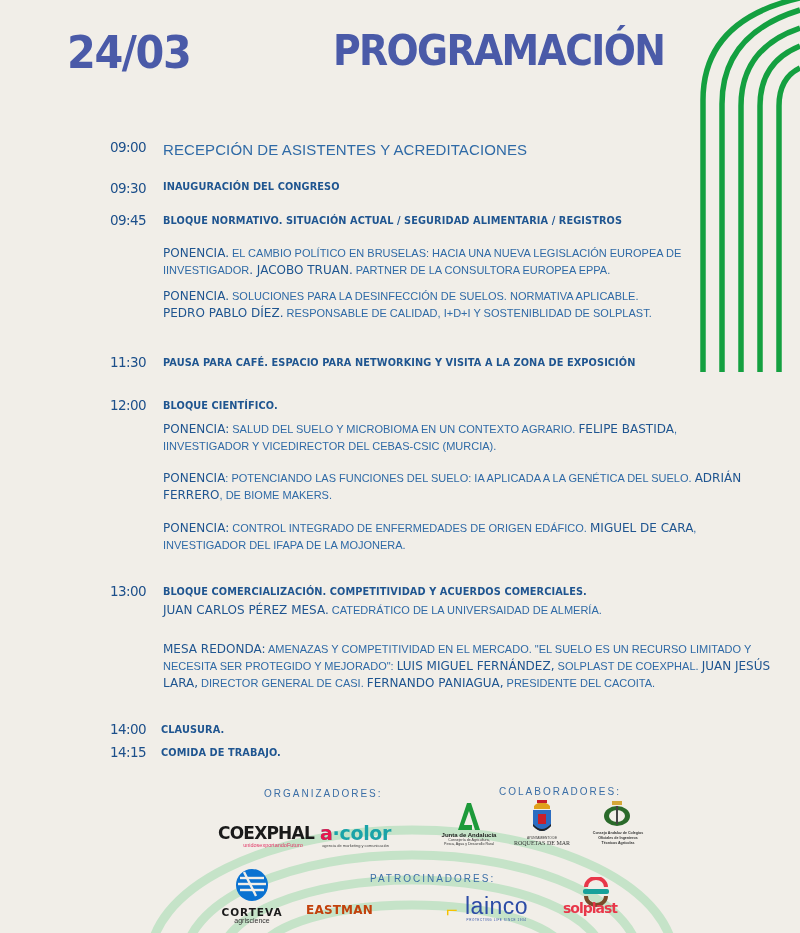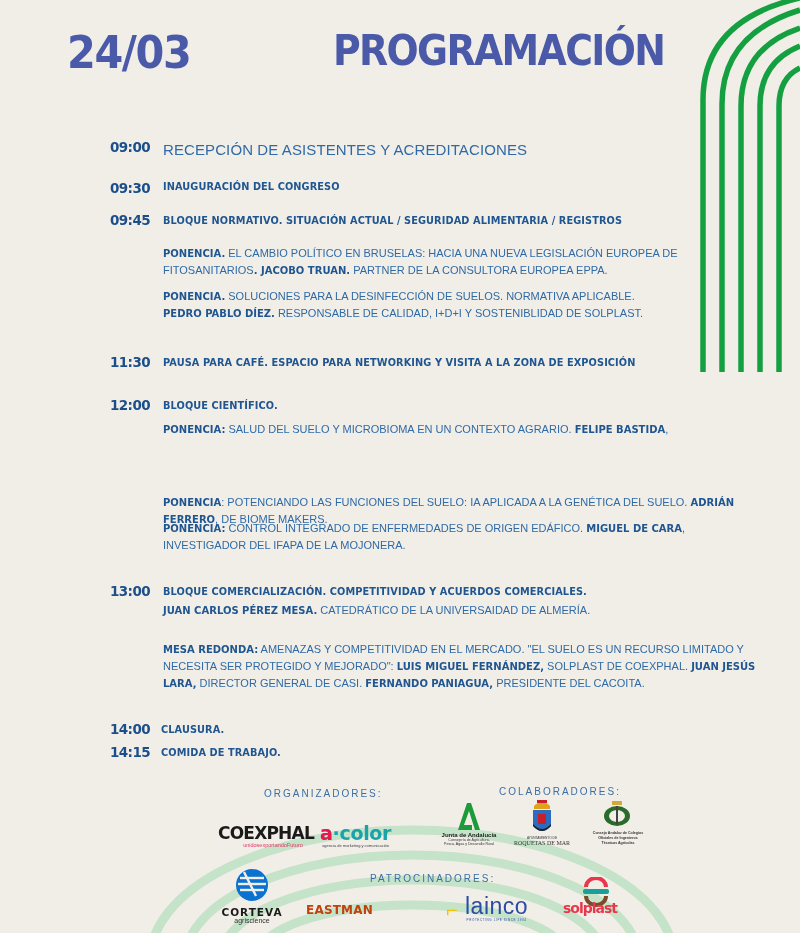--- a/index.html
+++ b/index.html
@@ -24,38 +24,38 @@
     letter-spacing: -1.8px;
     font-family: "DejaVu Sans", sans-serif;
     transform: scaleX(0.9); transform-origin: left top;
   }
   .arcs { left: 680px; top: 0; }
   .arcs-bottom { left: 0; top: 0; }
 
   .row { position: absolute; left: 110px; }
   .time {
     position: absolute; left: 0; top: 0;
-    font-size: 13.5px; font-weight: 700; color: #1c4f8a;
+    font-size: 13.5px; font-weight: 400; color: #1c4f8a;
     letter-spacing: -0.6px;
     font-family: "DejaVu Sans", sans-serif;
   }
   .head {
     position: absolute; left: 53px; top: 1px;
     font-size: 10.5px; font-weight: 900; color: #1f5590;
     white-space: nowrap; letter-spacing: 0.1px;
     font-family: "DejaVu Sans", sans-serif;
     transform: scaleX(0.93); transform-origin: left top;
   }
   .head.light { font-weight: 400; color: #2f6aa6; font-family: "Liberation Sans", sans-serif; font-size: 15px; transform: none; }
   .para {
     position: absolute; left: 163px;
     font-size: 11px; line-height: 17px; color: #2f6aa6;
     white-space: nowrap;
   }
-  .para b { font-weight: 700; color: #1f5590; font-family: "DejaVu Sans", sans-serif; font-size: 10px; }
+  .para b { font-weight: 400; color: #1f5590; font-family: "DejaVu Sans", sans-serif; font-size: 12px; }
 
   .section-label {
     position: absolute; font-size: 10px; letter-spacing: 2px; color: #3b6ea6;
   }
   .logo-text { position: absolute; white-space: nowrap; text-align: center; }
 </style>
 </head>
 <body>
 
 <svg class="abs arcs-bottom" width="800" height="933" viewBox="0 0 800 933">
@@ -92,43 +92,44 @@
     <span class="head">INAUGURACIÓN DEL CONGRESO</span>
   </div>
 
   <div class="row" style="top:212px;">
     <span class="time">09:45</span>
     <span class="head" style="top:2px;">BLOQUE NORMATIVO. SITUACIÓN ACTUAL / SEGURIDAD ALIMENTARIA / REGISTROS</span>
   </div>
 
   <div class="para" style="top:245px;">
     <div><b>PONENCIA.</b><span> EL CAMBIO POLÍTICO EN BRUSELAS: HACIA UNA NUEVA LEGISLACIÓN EUROPEA DE</span></div>
-    <div><span>FITOSANITARIOS</span><b>. JACOBO TRUAN.</b><span> PARTNER DE LA CONSULTORA EUROPEA EPPA.</span></div>
+    <div><span>IINVESTIGADOR</span><b>. JACOBO TRUAN.</b><span> PARTNER DE LA CONSULTORA EUROPEA EPPA.</span></div>
   </div>
 
   <div class="para" style="top:288px;">
     <div><b>PONENCIA.</b><span> SOLUCIONES PARA LA DESINFECCIÓN DE SUELOS. NORMATIVA APLICABLE.</span></div>
     <div><b>PEDRO PABLO DÍEZ.</b><span> RESPONSABLE DE CALIDAD,  I+D+I Y SOSTENIBLIDAD DE SOLPLAST.</span></div>
   </div>
 
   <div class="row" style="top:354px;">
     <span class="time">11:30</span>
     <span class="head" style="top:2px;">PAUSA PARA CAFÉ. ESPACIO PARA NETWORKING Y VISITA A LA ZONA DE EXPOSICIÓN</span>
   </div>
 
   <div class="row" style="top:397px;">
     <span class="time">12:00</span>
     <span class="head" style="top:2px;">BLOQUE CIENTÍFICO.</span>
   </div>
 
   <div class="para" style="top:421px;">
     <div><b>PONENCIA:</b><span>  SALUD DEL SUELO Y MICROBIOMA EN UN CONTEXTO AGRARIO. </span><b>FELIPE BASTIDA</b><span>,</span></div>
-  </div>
-
-  <div class="para" style="top:470px;margin-top:24px;">
+    <div><span>IINVESTIGADOR Y VICEDIRECTOR DEL CEBAS-CSIC (MURCIA).</span></div>
+  </div>
+
+  <div class="para" style="top:470px;">
     <div><b>PONENCIA</b><span>: POTENCIANDO LAS FUNCIONES DEL SUELO: IA APLICADA A LA GENÉTICA DEL SUELO. </span><b>ADRIÁN</b></div>
     <div><b>FERRERO</b><span>, DE BIOME MAKERS.</span></div>
   </div>
 
   <div class="para" style="top:520px;">
     <div><b>PONENCIA:</b><span> CONTROL INTEGRADO DE ENFERMEDADES DE ORIGEN EDÁFICO. </span><b>MIGUEL DE CARA</b><span>,</span></div>
     <div><span>INVESTIGADOR DEL IFAPA DE LA MOJONERA.</span></div>
   </div>
 
   <div class="row" style="top:583px;">

